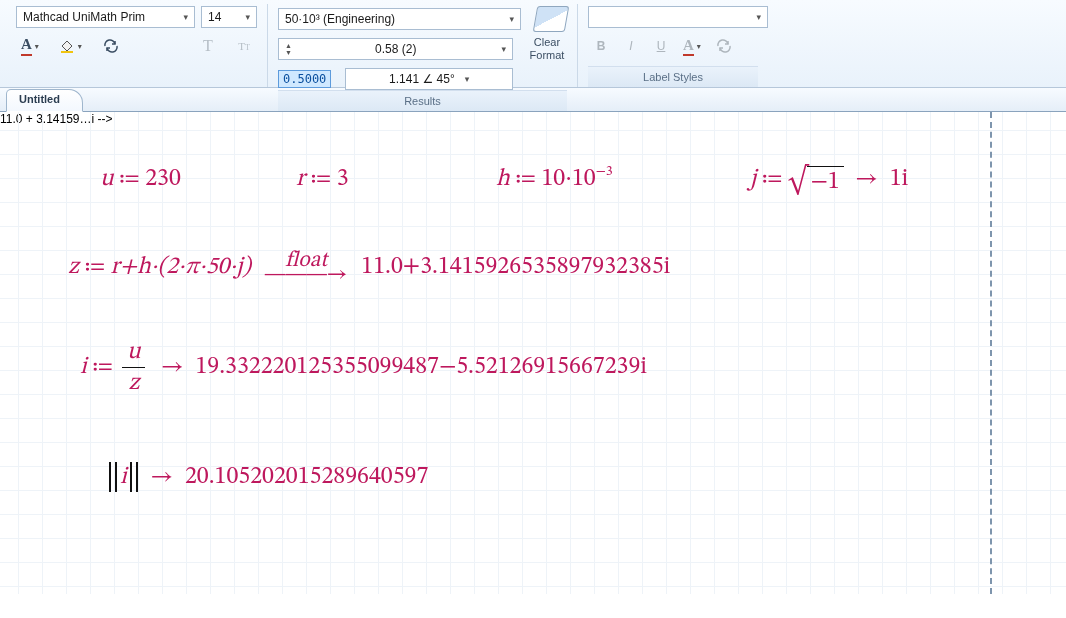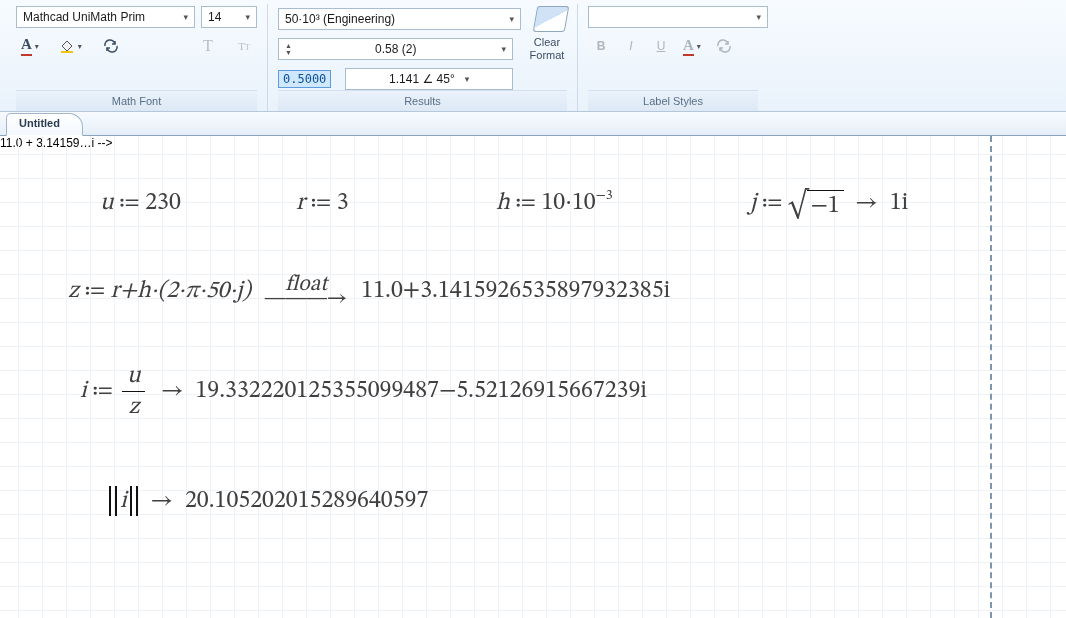--- a/index.html
+++ b/index.html
@@ -12,21 +12,21 @@
     height: 618px;
     overflow: hidden;
   }
 
   
   .ribbon {
     background: linear-gradient(#f7fbff, #e9f2fb);
     border-bottom: 1px solid #b6c7da;
     display: flex;
     align-items: stretch;
-    height: 112px;
+    height: 88px;
     padding: 4px 6px 0 6px;
   }
   .rgroup {
     display: flex;
     flex-direction: column;
     align-items: center;
     border-right: 1px solid #cbd9e8;
     padding: 2px 10px 0 10px;
     position: relative;
   }
@@ -153,21 +153,21 @@
     top: 0;
     bottom: 0;
     left: 990px;
     border-left: 2px dashed #7e95ad;
   }
 
   .math {
     position: absolute;
     font-family: "Cambria Math", "STIX Two Math", Georgia, serif;
     font-size: 24px;
-    color: #404040;
+    color: #be185d;
     white-space: nowrap;
   }
   .it { font-style: italic; }
   .sup { font-size: 14px; position: relative; top: -10px; }
   .arrow { display: inline-block; margin: 0 6px; }
 
   .frac {
     display: inline-flex;
     flex-direction: column;
     align-items: center;
@@ -249,21 +249,20 @@
         </span>
         <span style="flex:1"></span>
         <span class="iconbtn ghost">
           <span class="T-big">T</span>
         </span>
         <span class="iconbtn ghost">
           <span class="T-small">T<span style="font-size:8px">T</span></span>
         </span>
       </div>
     </div>
-    <div class="rgroup-label">Math Font</div>
   </div>
 
   <div class="rgroup" style="width:310px">
     <div class="rgroup-body" style="width:100%">
       <div class="row1" style="width:100%">
         <div class="combo" style="flex:1">
           <span>50·10³ (Engineering)</span>
           <span class="caret">▾</span>
         </div>
         <div class="clearfmt" style="margin-left:8px">

